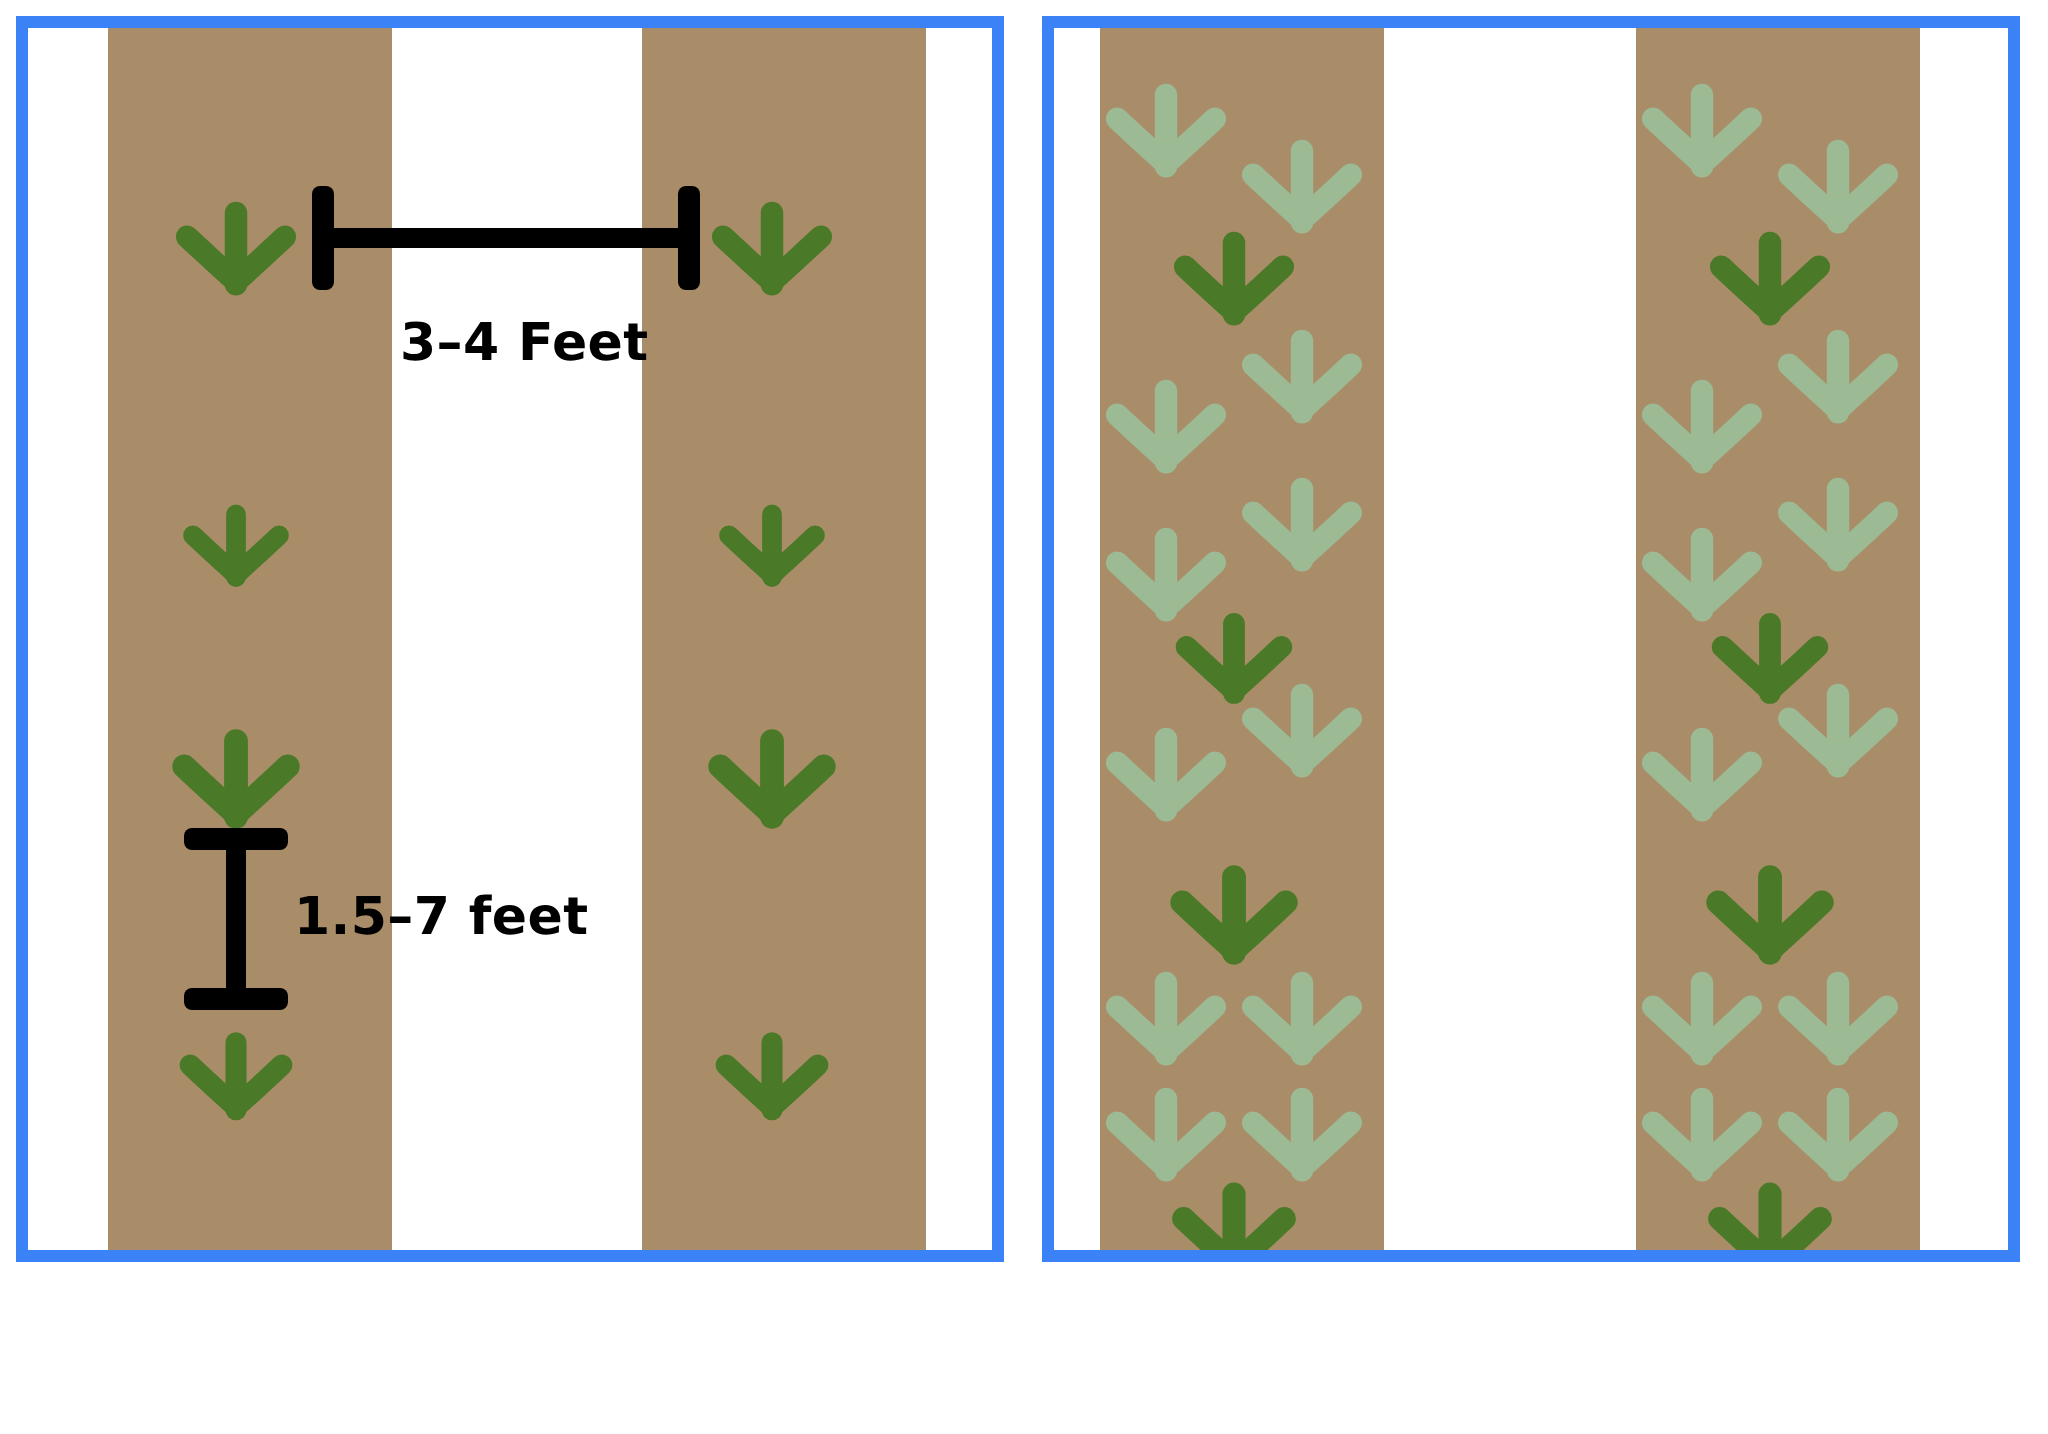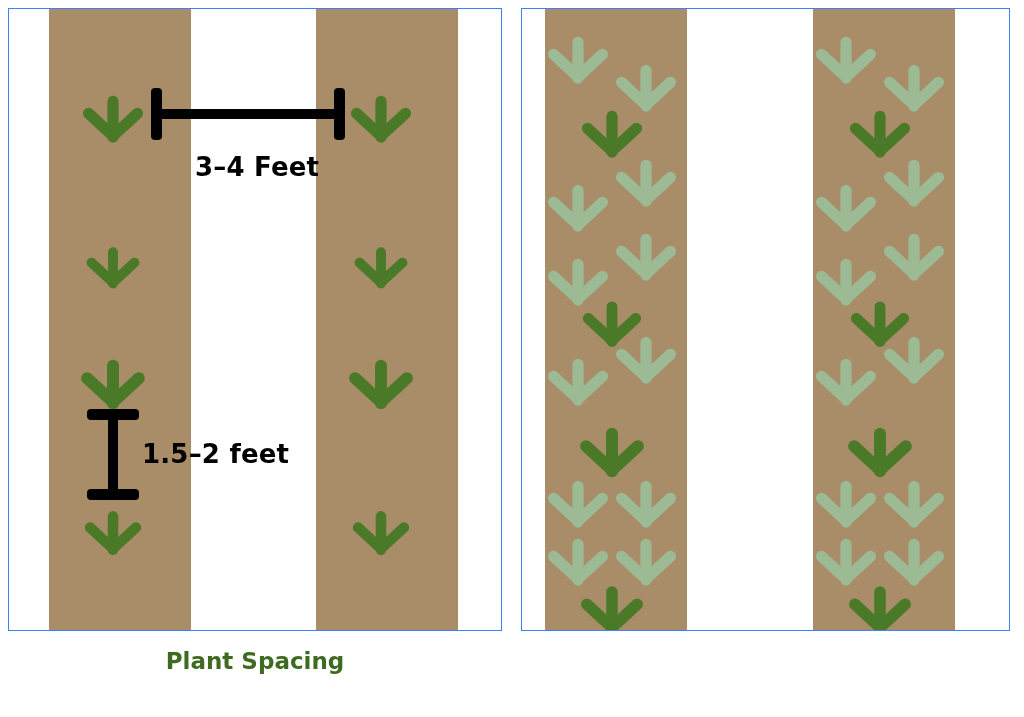--- a/index.html
+++ b/index.html
@@ -19,21 +19,21 @@
     position: absolute;
     left: 0; top: 0;
     width: 1024px;
     height: 717px;
   }
 
   .panel {
     position: absolute;
     box-sizing: border-box;
     background: #ffffff;
-    border: 1px solid #3b82f6;
+    border: 6px solid #3b82f6;
   }
 
   #panel-left  { left: 8px;   top: 8px; width: 494px; height: 623px; }
   #panel-right { left: 521px; top: 8px; width: 489px; height: 623px; }
 
   .panel-inner {
     position: absolute;
     left: 0; top: 0;
     width: 100%;
     height: 100%;
@@ -211,21 +211,21 @@
           <div class="bar"></div>
           <div class="cap left"></div>
           <div class="cap right"></div>
         </div>
         <div class="dim-label" style="left: 186px; top: 143px;">3–4 Feet</div>
         <div class="dim-v" style="left: 104px; top: 403px; height: 85px;">
           <div class="bar"></div>
           <div class="cap top"></div>
           <div class="cap bottom"></div>
         </div>
-        <div class="dim-label" style="left: 133px; top: 430px;">1.5–2 feet</div>
+        <div class="dim-label" style="left: 133px; top: 430px;">1.5–7 feet</div>
       </div>
   </div>
 
   <div class="panel" id="panel-right">
     <div class="panel-inner" id="inner-right">
         <div class="soil-band" style="left: 23px; width: 142px;"></div>
         <div class="soil-band" style="left: 291px; width: 142px;"></div>
         <div class="plant" style="left: 56px; top: 48px;">
           <svg width="66" height="66" viewBox="0 0 100 100">
             <g stroke="#9cba94" stroke-width="17" stroke-linecap="round" fill="none">
@@ -510,16 +510,15 @@
             <g stroke="#4a7a28" stroke-width="17" stroke-linecap="round" fill="none">
               <path d="M50 28 L50 82"></path>
               <path d="M50 80 Q30 62 13 46"></path>
               <path d="M50 80 Q70 62 87 46"></path>
             </g>
           </svg>
         </div>
       </div>
   </div>
 
-  <div class="caption" id="caption-left">Plant Spacing</div>
 
 
 </div>
 
 </body></html>

